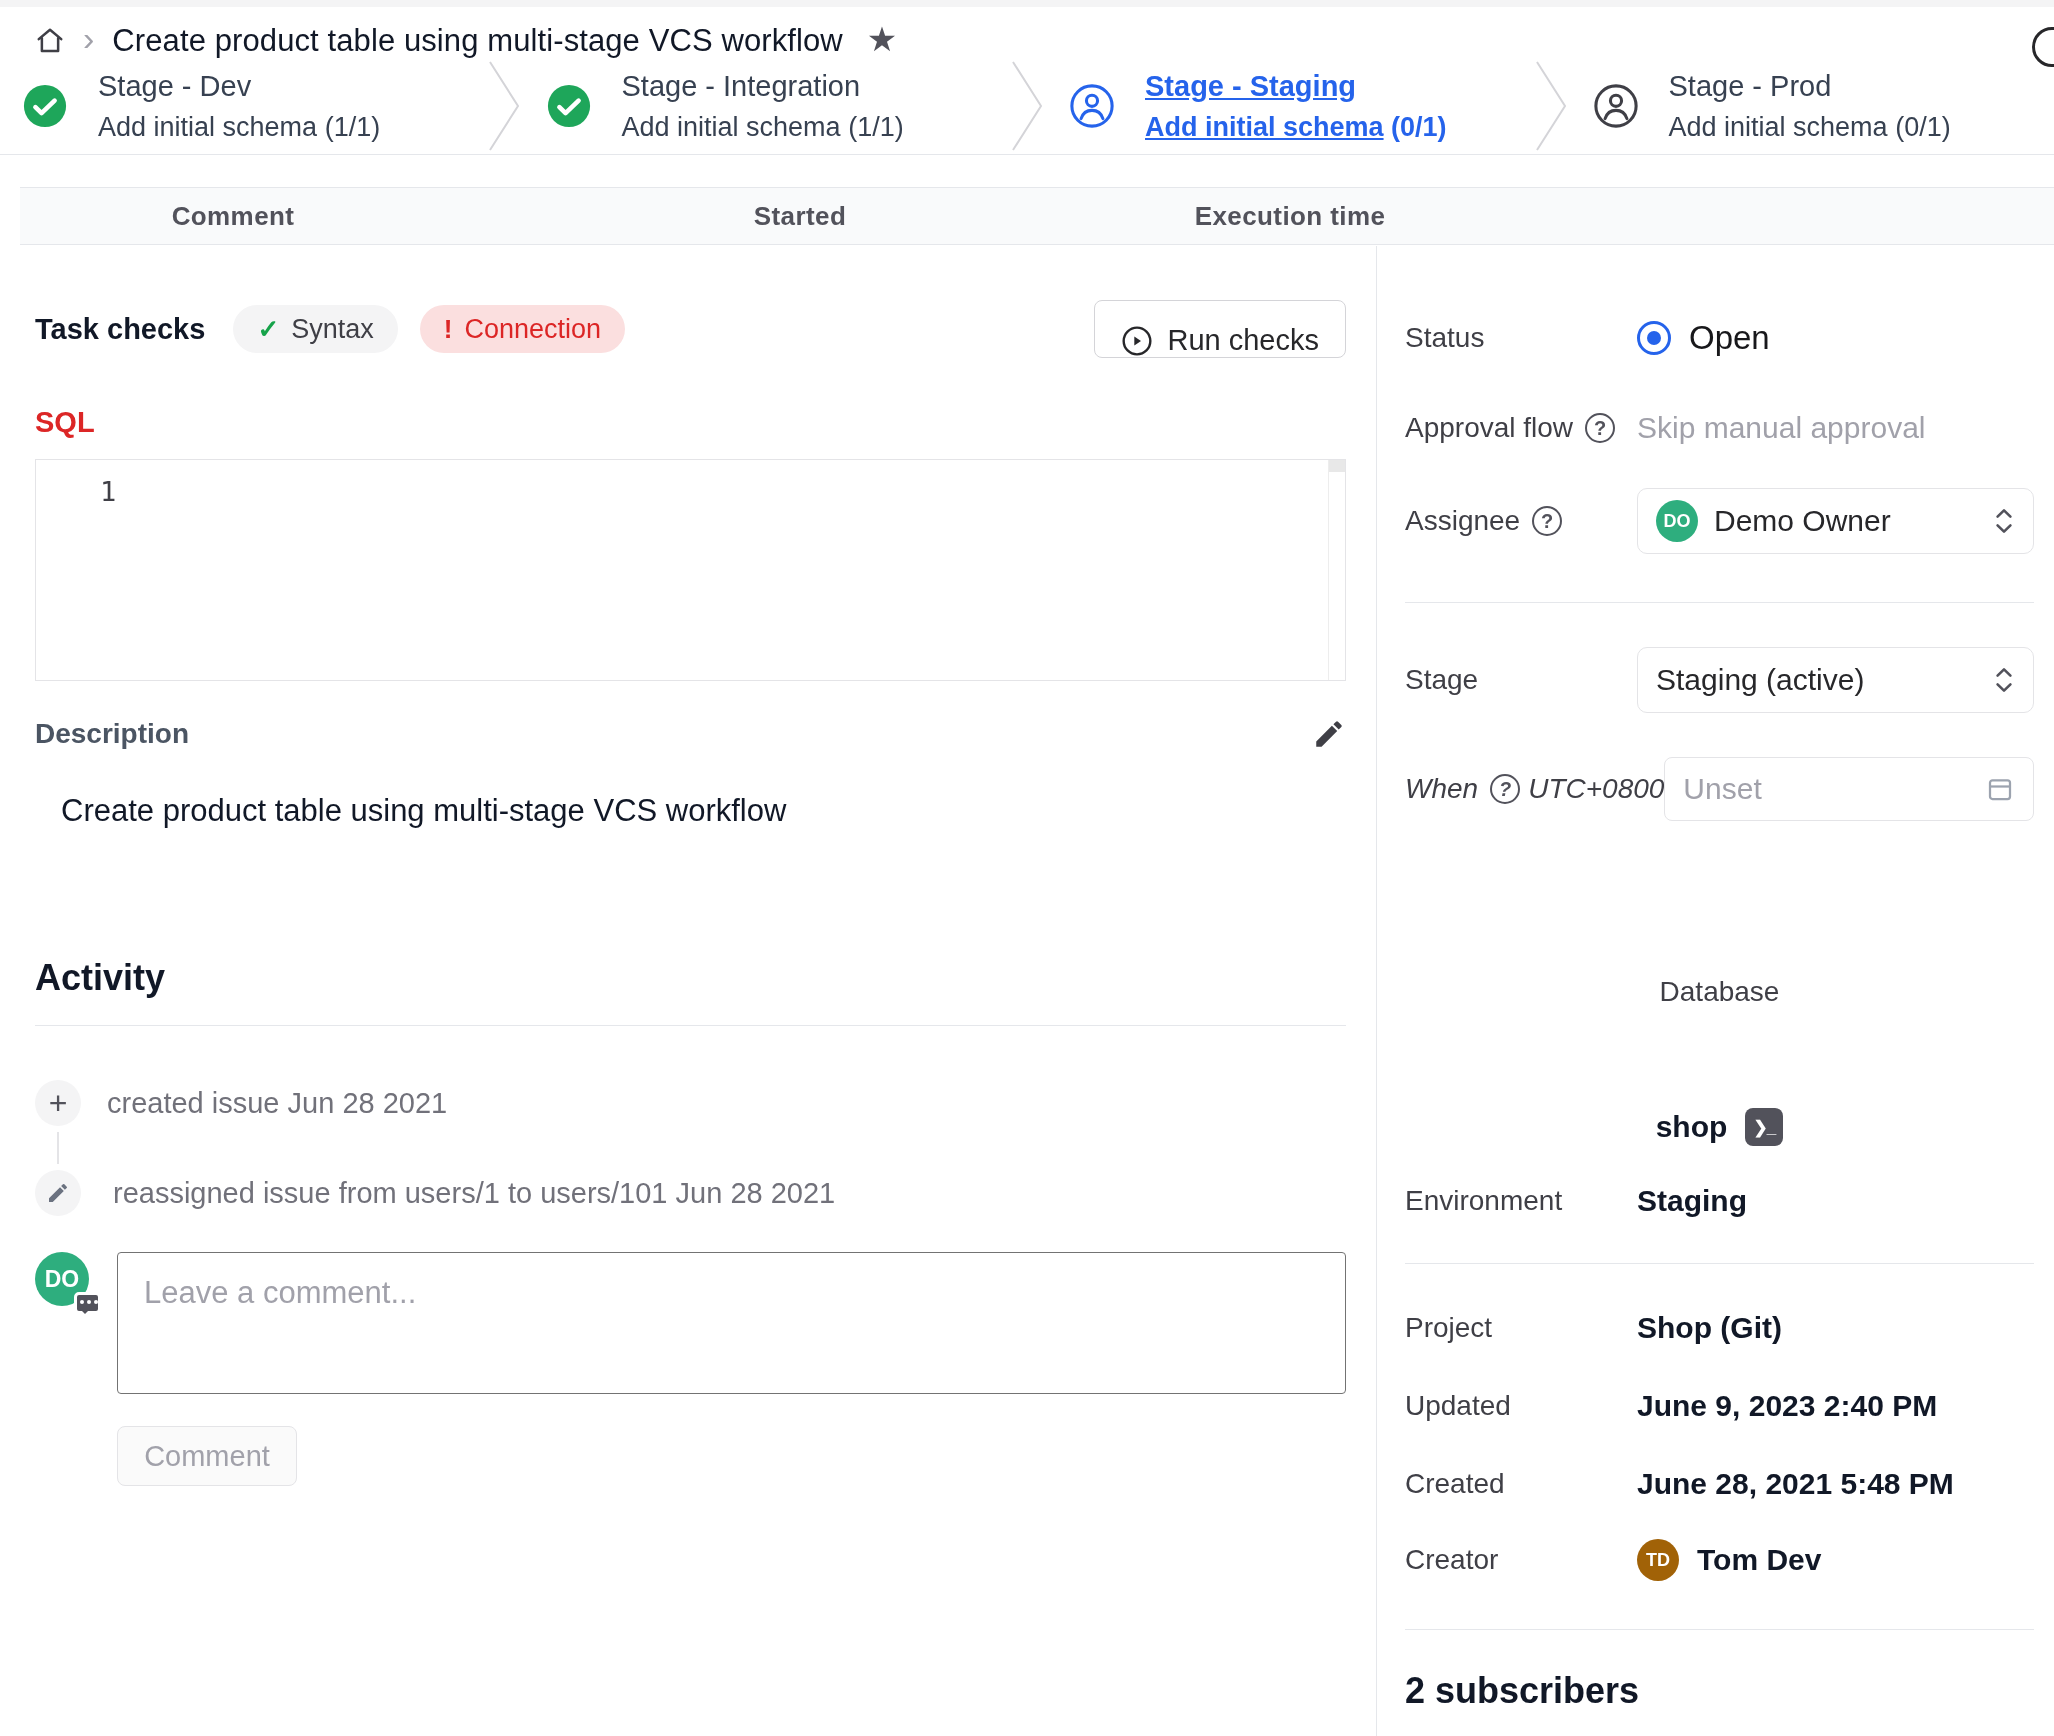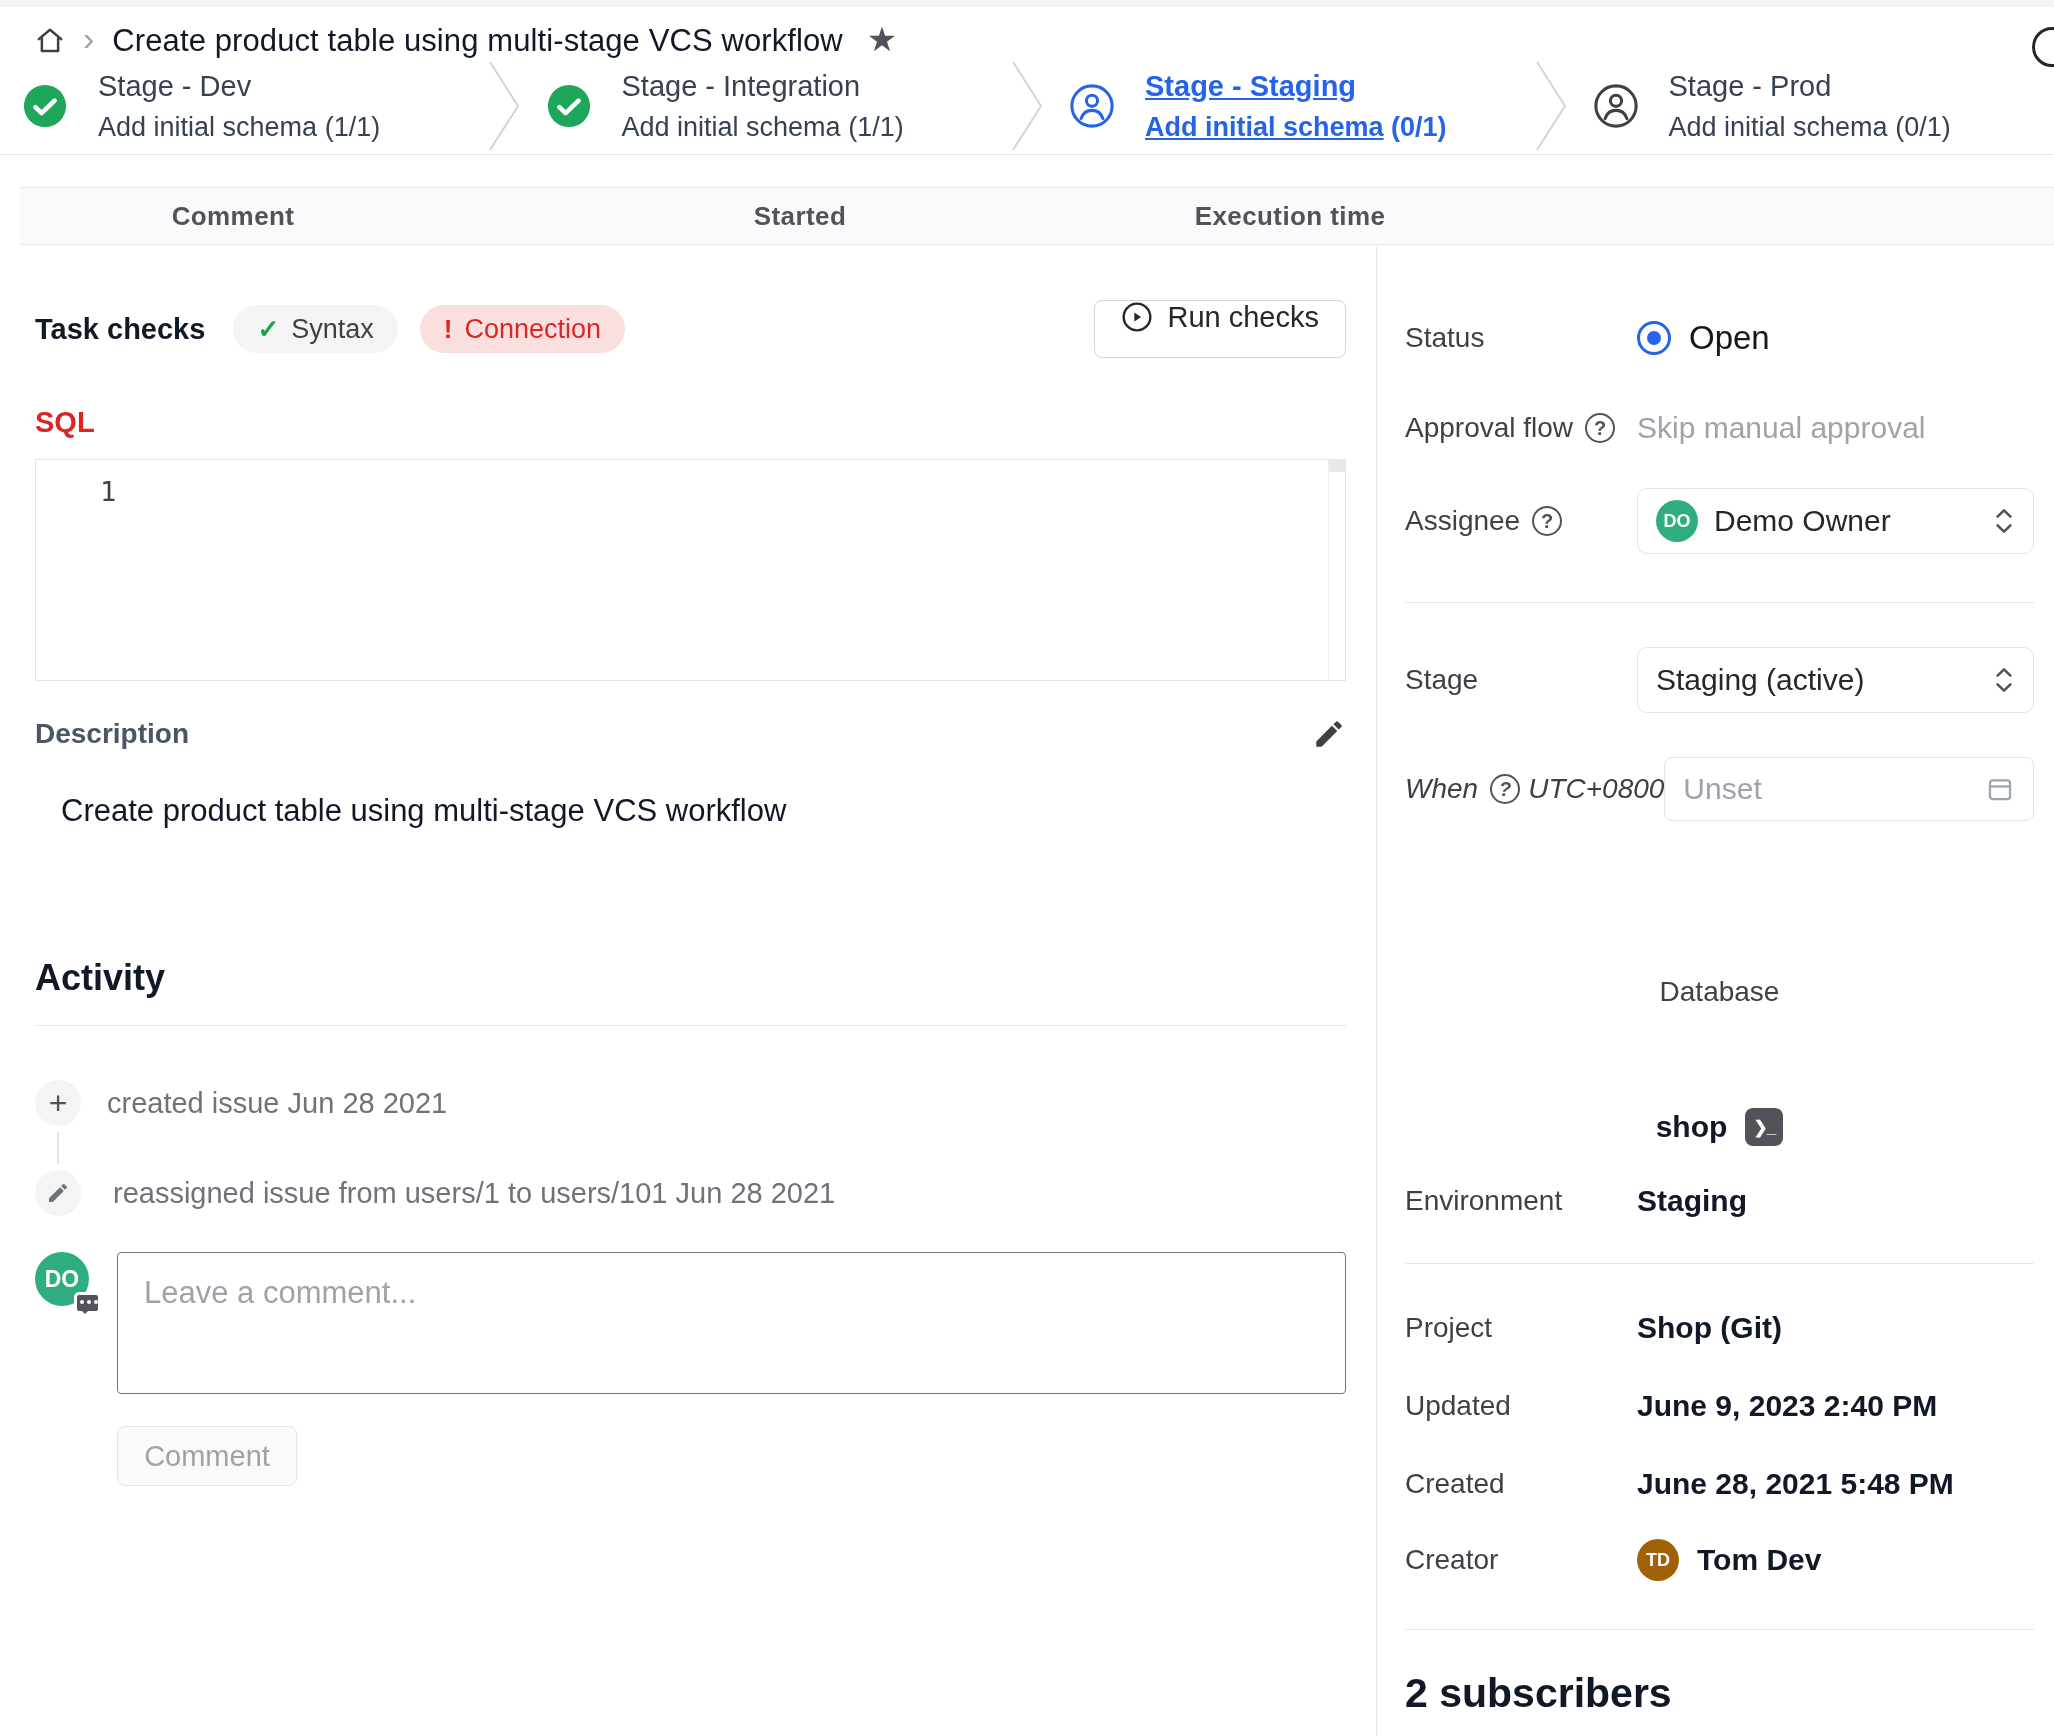--- a/index.html
+++ b/index.html
@@ -41,21 +41,21 @@
   .side { position:absolute; top:246px; left:1376px; right:0; bottom:0; border-left:1px solid #e5e7eb; padding:72px 20px 0 28px; }
 
   
   .checksrow { margin-top:54px; display:flex; align-items:center; height:58px; }
   .checksrow .lbl { font-size:29px; font-weight:600; color:#111827; margin-right:28px; }
   .pill { display:inline-flex; align-items:center; gap:12px; height:48px; border-radius:24px; padding:0 24px; font-size:27px; margin-right:22px; }
   .pill.pass { background:#f4f4f5; color:#3f3f46; }
   .pill.pass .mk { color:#16a34a; font-weight:700; font-size:26px; }
   .pill.fail { background:#fbdfdf; color:#dc2626; }
   .pill.fail .mk { color:#dc2626; font-weight:700; font-size:26px; }
-  .runbtn { margin-left:auto; display:flex; align-items:flex-start; gap:14px; height:58px; padding:0 26px;
+  .runbtn { margin-left:auto; display:flex; align-items:flex-end; gap:14px; height:58px; padding:0 26px;
             border:1px solid #d4d4d8; border-radius:8px; background:#fff; font-size:29px; color:#27272a; }
   .runbtn svg { width:32px; height:32px; }
 
   
   .sqllbl { margin-top:48px; font-size:29px; font-weight:700; color:#dc2626; }
   .editor { position:relative; margin-top:20px; height:222px; border:1px solid #e4e4e7; background:#fff; }
   .editor .ln { position:absolute; top:16px; left:64px; font-family:"DejaVu Sans Mono", monospace; font-size:27px; color:#3f3f46; }
   .editor .sb { position:absolute; top:0; right:0; bottom:0; width:17px; border-left:1px solid #ededed; background:#fff; }
   .editor .sb::before { content:""; position:absolute; top:0; left:0; right:0; height:12px; background:#e8e8e8; }
 
@@ -106,21 +106,21 @@
   .avatar { width:42px; height:42px; border-radius:50%; color:#fff; font-size:18px; font-weight:700;
             display:flex; align-items:center; justify-content:center; flex:0 0 42px; }
   .av-green { background:#2eae7e; } .av-red { background:#e14d4d; } .av-cyan { background:#a16207; }
   .updown { width:22px; height:30px; color:#52525b; }
   .whenbox { flex:1; display:flex; align-items:center; height:64px; border:1px solid #e4e4e7; border-radius:8px; padding:0 18px; }
   .whenbox .ph { flex:1; font-size:30px; color:#a1a1aa; }
   .whenbox svg { width:30px; height:30px; color:#9ca3af; }
   .termicon { width:38px; height:38px; background:#52525b; border-radius:8px; color:#fff; display:inline-flex;
               align-items:center; justify-content:center; font-size:17px; font-weight:700; letter-spacing:-1px; }
   .sdiv { border-top:1px solid #e5e7eb; }
-  .subh { font-size:41px; font-weight:700; color:#111827; }
+  .subh { font-size:36px; font-weight:700; color:#111827; }
   .subav { display:flex; }
   .subav .avatar { width:46px; height:46px; border:3px solid #fff; }
   .subav .avatar + .avatar { margin-left:-4px; }
   .unsub { display:flex; align-items:center; justify-content:center; gap:16px; width:calc(100% - 18px); height:58px;
            border:1px solid #e4e4e7; border-radius:8px; background:#fff; font-size:30px; color:#374151;
            font-family:"Liberation Sans",sans-serif; }
   .unsub svg { width:32px; height:32px; color:#27272a; }
 
   .mt50{margin-top:50px;} .mt48{margin-top:48px;} .mt44{margin-top:44px;} .mt42{margin-top:42px;}
   .mt40{margin-top:40px;} .mt38{margin-top:38px;} .mt35{margin-top:35px;} .mt55{margin-top:55px;flex-direction:column;}

